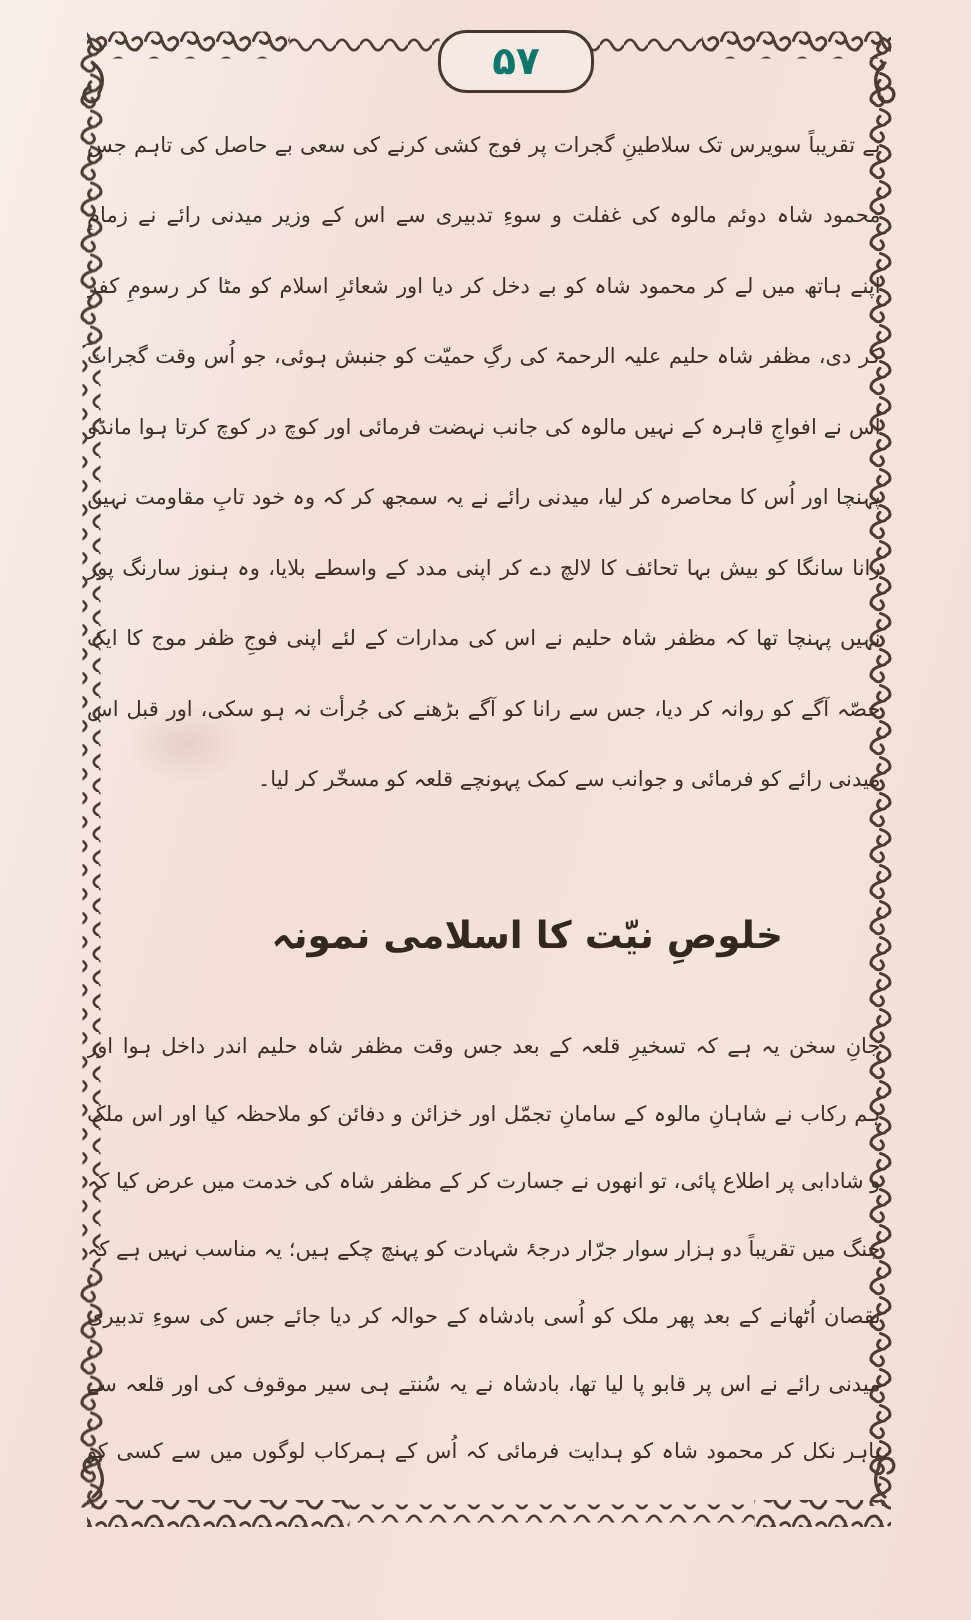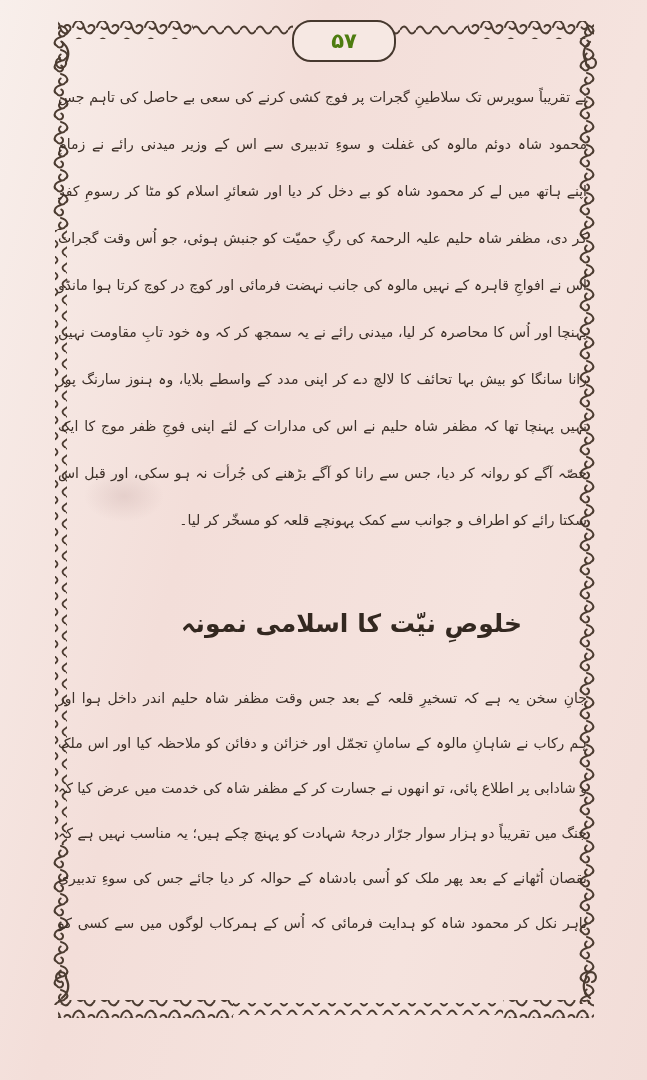--- a/index.html
+++ b/index.html
@@ -6,21 +6,21 @@
   body{font-family:"DejaVu Sans", sans-serif;background:#efe3df;}
   .page{
     position:relative;width:647px;height:1080px;overflow:hidden;
     background:linear-gradient(105deg,#f8efeb 0%,#f3ded9 35%,#f5e3de 70%,#f2ddd8 100%);
   }
   .frame{position:absolute;left:0;top:0;z-index:1;}
   .badge{
     position:absolute;left:292px;top:20px;width:100px;height:38px;z-index:2;
     border:2.5px solid #46382e;border-radius:19px;background:#f6e8e3;
     display:flex;align-items:center;justify-content:center;
-    font-size:21px;font-weight:bold;color:#4d7c0f;
+    font-size:26px;font-weight:bold;color:#0f766e;
   }
   .para{position:absolute;right:60px;left:58px;z-index:2;direction:rtl;color:#3c2f27;}
   .para .line{
     height:47px;line-height:47px;overflow:hidden;white-space:normal;
     font-size:14px;letter-spacing:0;
     text-align:justify;text-align-last:justify;
   }
   .para1{top:74px;}
   .para2{top:676px;}
   .para2 .line{height:45px;line-height:45px;}
@@ -98,27 +98,28 @@
   <div class="para para1">
     <div class="line">نے تقریباً سویرس تک سلاطینِ گجرات پر فوج کشی کرنے کی سعی بے حاصل کی تاہم جس وقت</div>
     <div class="line">محمود شاہ دوئم مالوہ کی غفلت و سوءِ تدبیری سے اس کے وزیر میدنی رائے نے زمامِ حکومت</div>
     <div class="line">اپنے ہاتھ میں لے کر محمود شاہ کو بے دخل کر دیا اور شعائرِ اسلام کو مٹا کر رسومِ کفر کی ترویج شروع</div>
     <div class="line">کر دی، مظفر شاہ حلیم علیہ الرحمۃ کی رگِ حمیّت کو جنبش ہوئی، جو اُس وقت گجرات کا فرمانروا تھا</div>
     <div class="line">اُس نے افواجِ قاہرہ کے نہیں مالوہ کی جانب نہضت فرمائی اور کوچ در کوچ کرتا ہوا مانڈو</div>
     <div class="line">پہنچا اور اُس کا محاصرہ کر لیا، میدنی رائے نے یہ سمجھ کر کہ وہ خود تابِ مقاومت نہیں لا سکتا</div>
     <div class="line">رانا سانگا کو بیش بہا تحائف کا لالچ دے کر اپنی مدد کے واسطے بلایا، وہ ہنوز سارنگ پور تک</div>
     <div class="line">نہیں پہنچا تھا کہ مظفر شاہ حلیم نے اس کی مدارات کے لئے اپنی فوجِ ظفر موج کا ایک معقول</div>
     <div class="line">حصّہ آگے کو روانہ کر دیا، جس سے رانا کو آگے بڑھنے کی جُرأت نہ ہو سکی، اور قبل اس کے کہ</div>
-    <div class="line short">سکتا رائے کو اطراف و جوانب سے کمک پہونچے قلعہ کو مسخّر کر لیا۔</div>
+    <div class="line short">میدنی رائے کو فرمائی و جوانب سے کمک پہونچے قلعہ کو مسخّر کر لیا۔</div>
   </div>
 
   <h1 class="heading">خلوصِ نیّت کا اسلامی نمونہ</h1>
 
   <div class="para para2">
     <div class="line">جانِ سخن یہ ہے کہ تسخیرِ قلعہ کے بعد جس وقت مظفر شاہ حلیم اندر داخل ہوا اور اُمراءِ</div>
     <div class="line">ہم رکاب نے شاہانِ مالوہ کے سامانِ تجمّل اور خزائن و دفائن کو ملاحظہ کیا اور اس ملک کی سرسبزی</div>
     <div class="line">و شادابی پر اطلاع پائی، تو انھوں نے جسارت کر کے مظفر شاہ کی خدمت میں عرض کیا کہ اِس</div>
     <div class="line">جنگ میں تقریباً دو ہزار سوار جرّار درجۂ شہادت کو پہنچ چکے ہیں؛ یہ مناسب نہیں ہے کہ اس قدر</div>
     <div class="line">نقصان اُٹھانے کے بعد پھر ملک کو اُسی بادشاہ کے حوالہ کر دیا جائے جس کی سوءِ تدبیری سے</div>
+    <div class="line">میدنی رائے نے اس پر قابو پا لیا تھا، بادشاہ نے یہ سُنتے ہی سیر موقوف کی اور قلعہ سے</div>
     <div class="line">باہر نکل کر محمود شاہ کو ہدایت فرمائی کہ اُس کے ہمرکاب لوگوں میں سے کسی کو قلعہ کے اندر نہ جانے دیں؍</div>
   </div>
 
 </div>
 
 </body></html>

